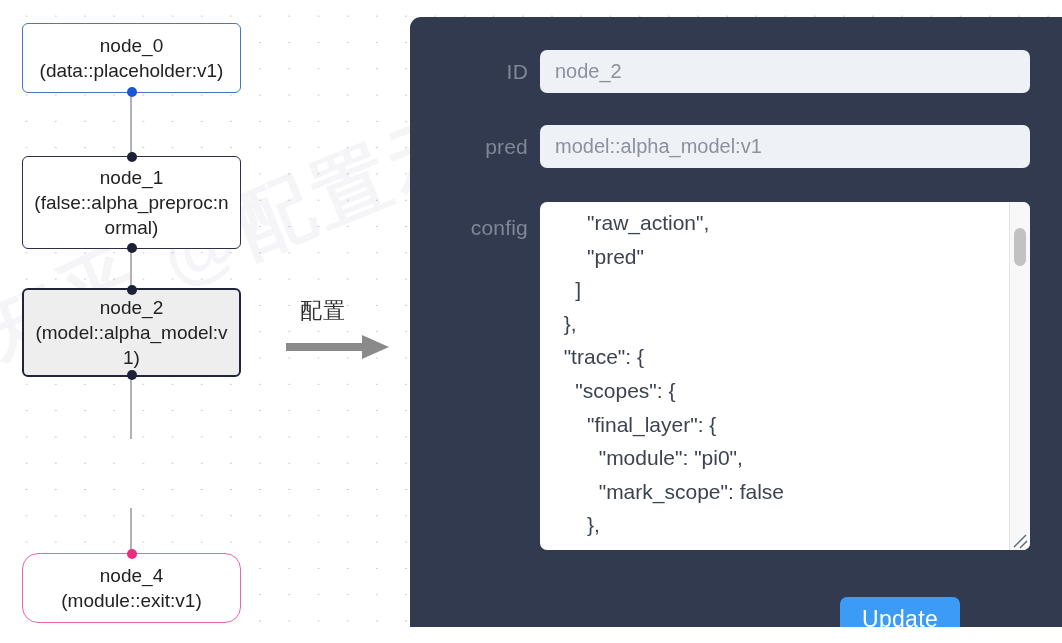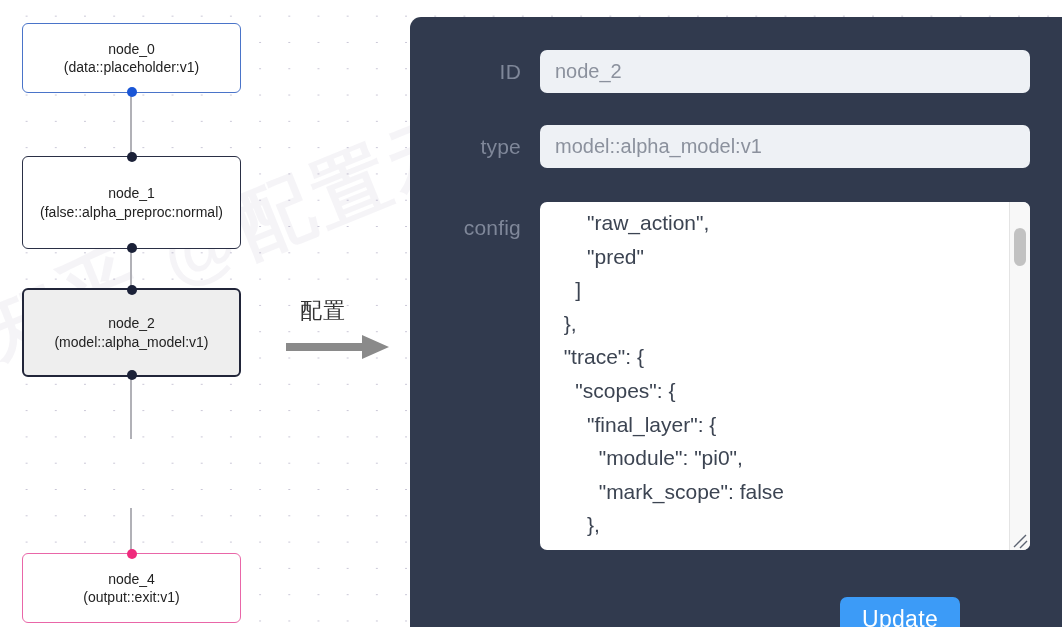--- a/index.html
+++ b/index.html
@@ -53,21 +53,21 @@
     box-sizing: border-box;
     background: #ffffff;
     border: 1.4px solid #2a2f45;
     border-radius: 6px;
     display: flex;
     flex-direction: column;
     align-items: center;
     justify-content: center;
     text-align: center;
     color: #222222;
-    font-size: 14px;
+    font-size: 19px;
     line-height: 1.32;
     padding: 2px 8px;
     box-shadow: 0 0 0 0 rgba(0,0,0,0);
   }
   .node .nid { white-space: nowrap; }
   .node .ntype { word-break: break-all; }
 
   .node.input-node {
     border-color: #4a74c9;
     border-width: 1.6px;
@@ -148,21 +148,21 @@
   .form-row {
     position: absolute;
     display: flex;
     align-items: center;
   }
   .form-label {
     color: #7f8799;
     font-size: 21px;
     text-align: right;
     width: 110px;
-    padding-right: 19px;
+    padding-right: 12px;
     box-sizing: border-box;
     flex: none;
     letter-spacing: 0.2px;
   }
   .form-label.top-align { align-self: flex-start; padding-top: 14px; }
 
   .text-input {
     box-sizing: border-box;
     height: 43px;
     background: #eef1f5;
@@ -290,42 +290,42 @@
   </div>
 
   <div class="node selected" style="left:22px; top:288px; width:219px; height:89px; z-index:3;">
     <div class="nid">node_2</div>
     <div class="ntype">(model::alpha_model:v1)</div>
     <div class="handle top"></div>
     <div class="handle bottom"></div>
   </div>
 
 
-  <div class="node output-node" style="left:22px; top:553px; width:219px; height:70px; z-index:3;">
+  <div class="node output-node" style="left:22px; top:553px; width:219px; height:70px; z-index:3;border-radius:16px;">
     <div class="nid">node_4</div>
-    <div class="ntype">(output::exit:v1)</div>
+    <div class="ntype">(module::exit:v1)</div>
     <div class="handle top pink"></div>
   </div>
 
   <div id="annotation">
     <div id="annotation-label">配置</div>
     <svg id="annotation-arrow" width="104" height="26" viewBox="0 0 104 26">
       <path d="M0 9 L76 9 L76 1 L103 13 L76 25 L76 17 L0 17 Z" fill="#8a8a8a"></path>
     </svg>
   </div>
 
   <div id="config-panel">
 
     <div class="form-row" id="row-id">
       <div class="form-label">ID</div>
       <div class="text-input" placeholder="node id">node_2</div>
     </div>
 
     <div class="form-row" id="row-type">
-      <div class="form-label">type</div>
+      <div class="form-label">pred</div>
       <div class="text-input" placeholder="node type">model::alpha_model:v1</div>
     </div>
 
     <div class="form-row" id="row-config">
       <div class="form-label top-align">config</div>
       <div id="config-textarea-wrap">
         <div id="config-textarea" placeholder="config json">      "raw_action",
       "pred"
     ]
   },

